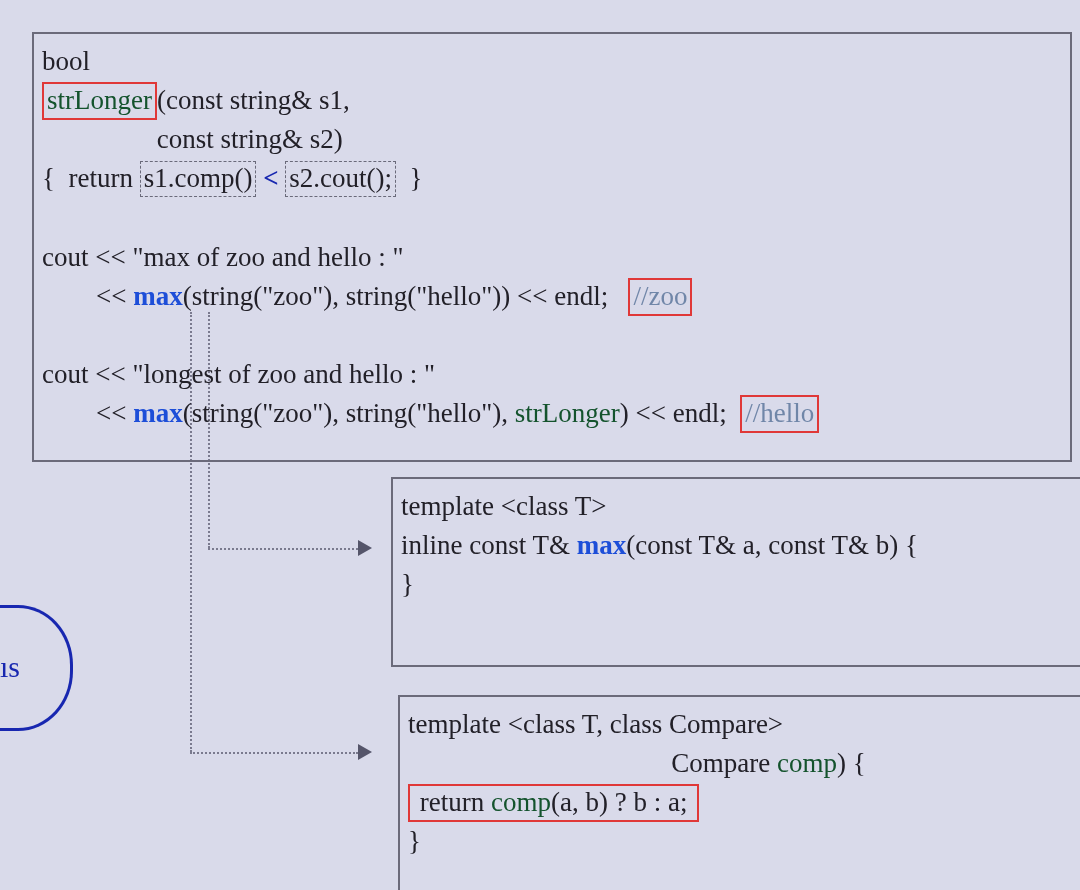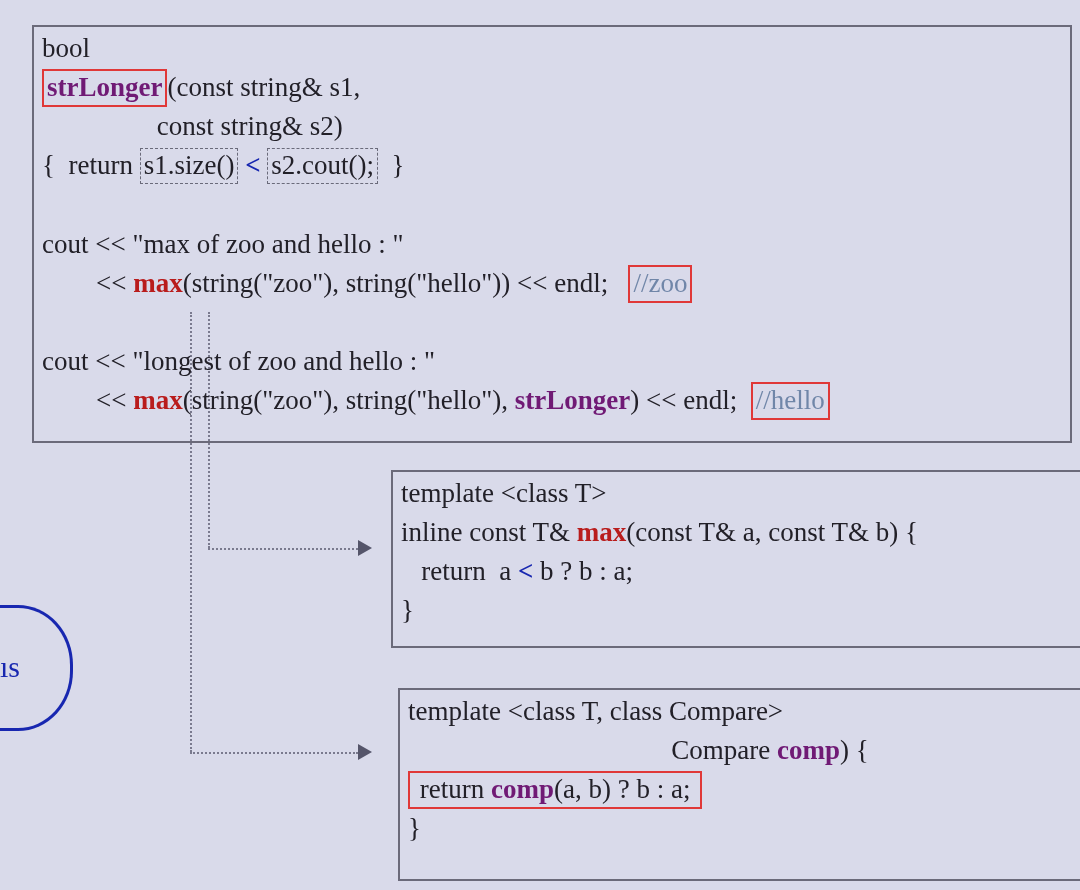--- a/index.html
+++ b/index.html
@@ -11,31 +11,32 @@
     font-family: "Times New Roman", Times, serif;
     font-size: 27px;
     color: #222028;
     overflow: hidden;
     position: relative;
   }
   .box {
     position: absolute;
     border: 2px solid #6b6a7a;
     background: transparent;
-    padding: 2px 8px;
+    padding: 8px 8px;
     line-height: 1.45;
+    margin-top: 7px;
   }
   .box-top    { left: 32px;  top: 25px;  width: 1020px; height: 410px; }
   .box-mid    { left: 391px; top: 470px; width: 680px;  height: 170px; }
   .box-bot    { left: 398px; top: 688px; width: 680px;  height: 185px; }
 
   .code { white-space: pre; font-family: inherit; font-size: inherit; }
 
-  .kw-green { color: #701a75; font-weight: bold; }
-  .kw-blue  { color: #b91c1c; font-weight: bold; }
+  .kw-green { color: #14532d; font-weight: normal; }
+  .kw-blue  { color: #1d4ed8; font-weight: bold; }
   .kw-op    { color: #1827b0; font-weight: bold; }
   .comment  { color: #7086a8; }
 
   .hl-red {
     border: 2px solid #e03838;
     padding: 0 3px;
     display: inline-block;
     line-height: 1.25;
   }
   .hl-dash {
@@ -89,33 +90,32 @@
 <div class="arrowhead ah1"></div>
 <div class="arrowhead ah2"></div>
 
 <div class="edge-shape"></div>
 <div class="edge-label">ıs</div>
 
 <div class="box box-top">
   <div class="code"><span>bool</span></div>
   <div class="code"><span class="hl-red kw-green">strLonger</span><span>(const string&amp; s1,</span></div>
   <div class="code"><span>                 const string&amp; s2)</span></div>
-  <div class="code"><span>{  return </span><span class="hl-dash">s1.size()</span><span class="kw-op"> &lt; </span><span class="hl-dash">s2.cout();</span><span>  }</span></div>
+  <div class="code"><span>{  return </span><span class="hl-dash">s1.comp()</span><span class="kw-op"> &lt; </span><span class="hl-dash">s2.cout();</span><span>  }</span></div>
   <div class="code">&nbsp;</div>
   <div class="code"><span>cout &lt;&lt; "max of zoo and hello : "</span></div>
   <div class="code"><span>        &lt;&lt; </span><span class="kw-blue">max</span><span>(string("zoo"), string("hello")) &lt;&lt; endl;   </span><span class="hl-red comment">//zoo</span></div>
   <div class="code">&nbsp;</div>
   <div class="code"><span>cout &lt;&lt; "longest of zoo and hello : "</span></div>
   <div class="code"><span>        &lt;&lt; </span><span class="kw-blue">max</span><span>(string("zoo"), string("hello"), </span><span class="kw-green">strLonger</span><span>) &lt;&lt; endl;  </span><span class="hl-red comment">//hello</span></div>
 </div>
 
 <div class="box box-mid">
   <div class="code"><span>template &lt;class T&gt;</span></div>
   <div class="code"><span>inline const T&amp; </span><span class="kw-blue">max</span><span>(const T&amp; a, const T&amp; b) {</span></div>
-  <div class="code"><span>   return  a </span><span class="kw-op">&lt;</span><span> b ? b : a;</span></div>
   <div class="code"><span>}</span></div>
 </div>
 
 <div class="box box-bot">
   <div class="code"><span>template &lt;class T, class Compare&gt;</span></div>
   <div class="code"><span>                                       Compare </span><span class="kw-green">comp</span><span>) {</span></div>
   <div class="code"><span class="hl-red"><span> return </span><span class="kw-green">comp</span><span>(a, b) ? b : a; </span></span></div>
   <div class="code"><span>}</span></div>
 </div>
 

